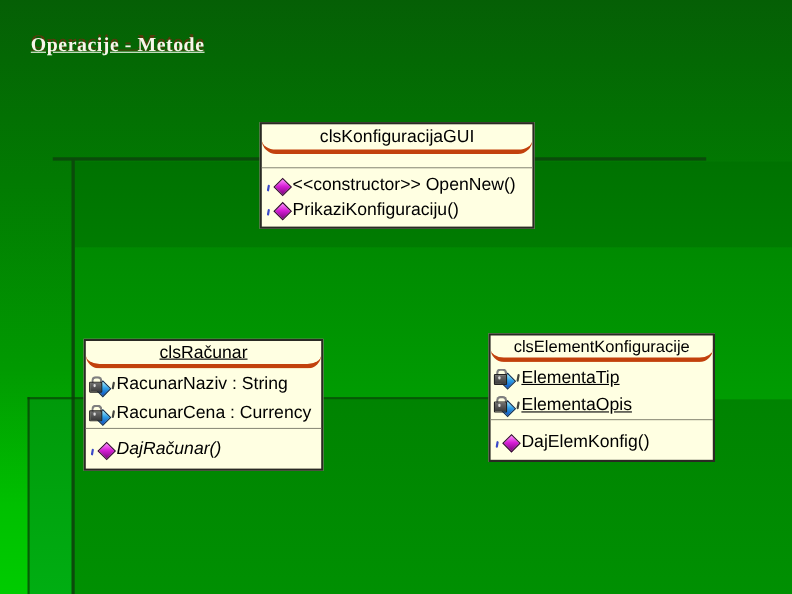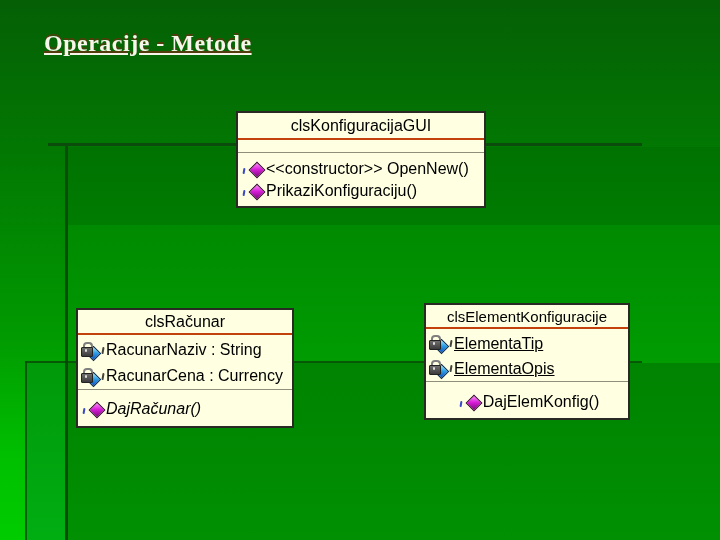--- a/index.html
+++ b/index.html
@@ -17,62 +17,62 @@
                  background:linear-gradient(180deg,#008301,#009002); }
   .band-left   { position:absolute; left:27px; top:363px; width:41px; height:177px;
                  background:linear-gradient(180deg,#00990a,#00ae12); }
   .hline1 { position:absolute; left:48px; top:143px; width:594px; height:3px; background:#0b4b0b; }
   .vline1 { position:absolute; left:65px; top:145px; width:3px; height:395px; background:#0b4b0b; }
   .hline2 { position:absolute; left:25px; top:361px; width:617px; height:2px; background:rgba(8,66,8,0.75); }
   .vline2 { position:absolute; left:25px; top:361px; width:2px; height:179px; background:rgba(8,66,8,0.8); }
 
   
   .slide-title {
-    position:absolute; left:44px; top:30px;
-    font-family:"Liberation Serif", serif; font-size:24px; font-weight:bold;
+    position:absolute; left:28px; top:30px;
+    font-family:"Liberation Serif", serif; font-size:18px; font-weight:bold;
     color:#f6f6ea; text-decoration:underline; letter-spacing:0.5px;
     text-shadow:0 -2px 0 rgba(150,25,20,0.55);
   }
 
   
   .uml-class {
     position:absolute; background:#ffffe2; border:2px solid #2a2a24;
     box-sizing:border-box; color:#000;
   }
   .uml-title {
     display:flex; align-items:center; justify-content:center;
-    font-size:16px; border-bottom:2px solid #c2410c; box-sizing:border-box;
-    white-space:nowrap; overflow:hidden;
+    font-size:16px; border-bottom:4px solid #c2410c; box-sizing:border-box;
+    white-space:nowrap; overflow:hidden;border-radius:13px;
   }
   .compartment { box-sizing:border-box; overflow:hidden; }
   .compartment.divided { border-bottom:1px solid #8f8f7c; }
   .row { display:flex; align-items:center; font-size:16px; white-space:nowrap; }
 
   
   #box-gui   { left:236px; top:111px; width:250px; height:97px; }
   #box-gui .uml-title { height:27px; }
   #box-gui .attrs { height:13px; }
   #box-gui .methods { padding:5px 0 0 4px; }
   #box-gui .row { height:22px; }
 
   
   #box-racunar { left:76px; top:308px; width:218px; height:120px; }
-  #box-racunar .uml-title { height:25px; }
+  #box-racunar .uml-title { height:25px;text-decoration:underline; }
   #box-racunar .attrs { height:55px; padding:2px 0 12px 2px; }
   #box-racunar .attrs .row { height:26px; }
   #box-racunar .methods { padding:8px 0 0 4px; }
   #box-racunar .methods .row { height:22px;font-style:italic; }
 
   
-  #box-elem { left:424px; top:303px; width:206px; height:117px; }
+  #box-elem { left:444px; top:303px; width:206px; height:117px; }
   #box-elem .uml-title { height:24px; font-size:15px; }
   #box-elem .attrs { height:53px; padding:2px 0 0 2px;text-decoration:underline; }
   #box-elem .attrs .row { height:25px; }
   #box-elem .methods { padding:9px 0 0 4px; }
-  #box-elem .methods .row { height:22px;justify-content:center; }
+  #box-elem .methods .row { height:22px; }
 
   
   .m-icon { width:16px; height:15px; position:relative; margin-right:2px; flex:none; }
   .gem-purple {
     position:absolute; left:3px; top:2px; width:10px; height:10px; transform:rotate(45deg);
     background:linear-gradient(135deg,#ff8cff 0%, #d81fd8 45%, #7c067c 100%);
     border:1px solid #320532;
   }
   .attr-icon { width:21px; height:19px; position:relative; margin-right:1px; flex:none; }
   .gem-cyan {

